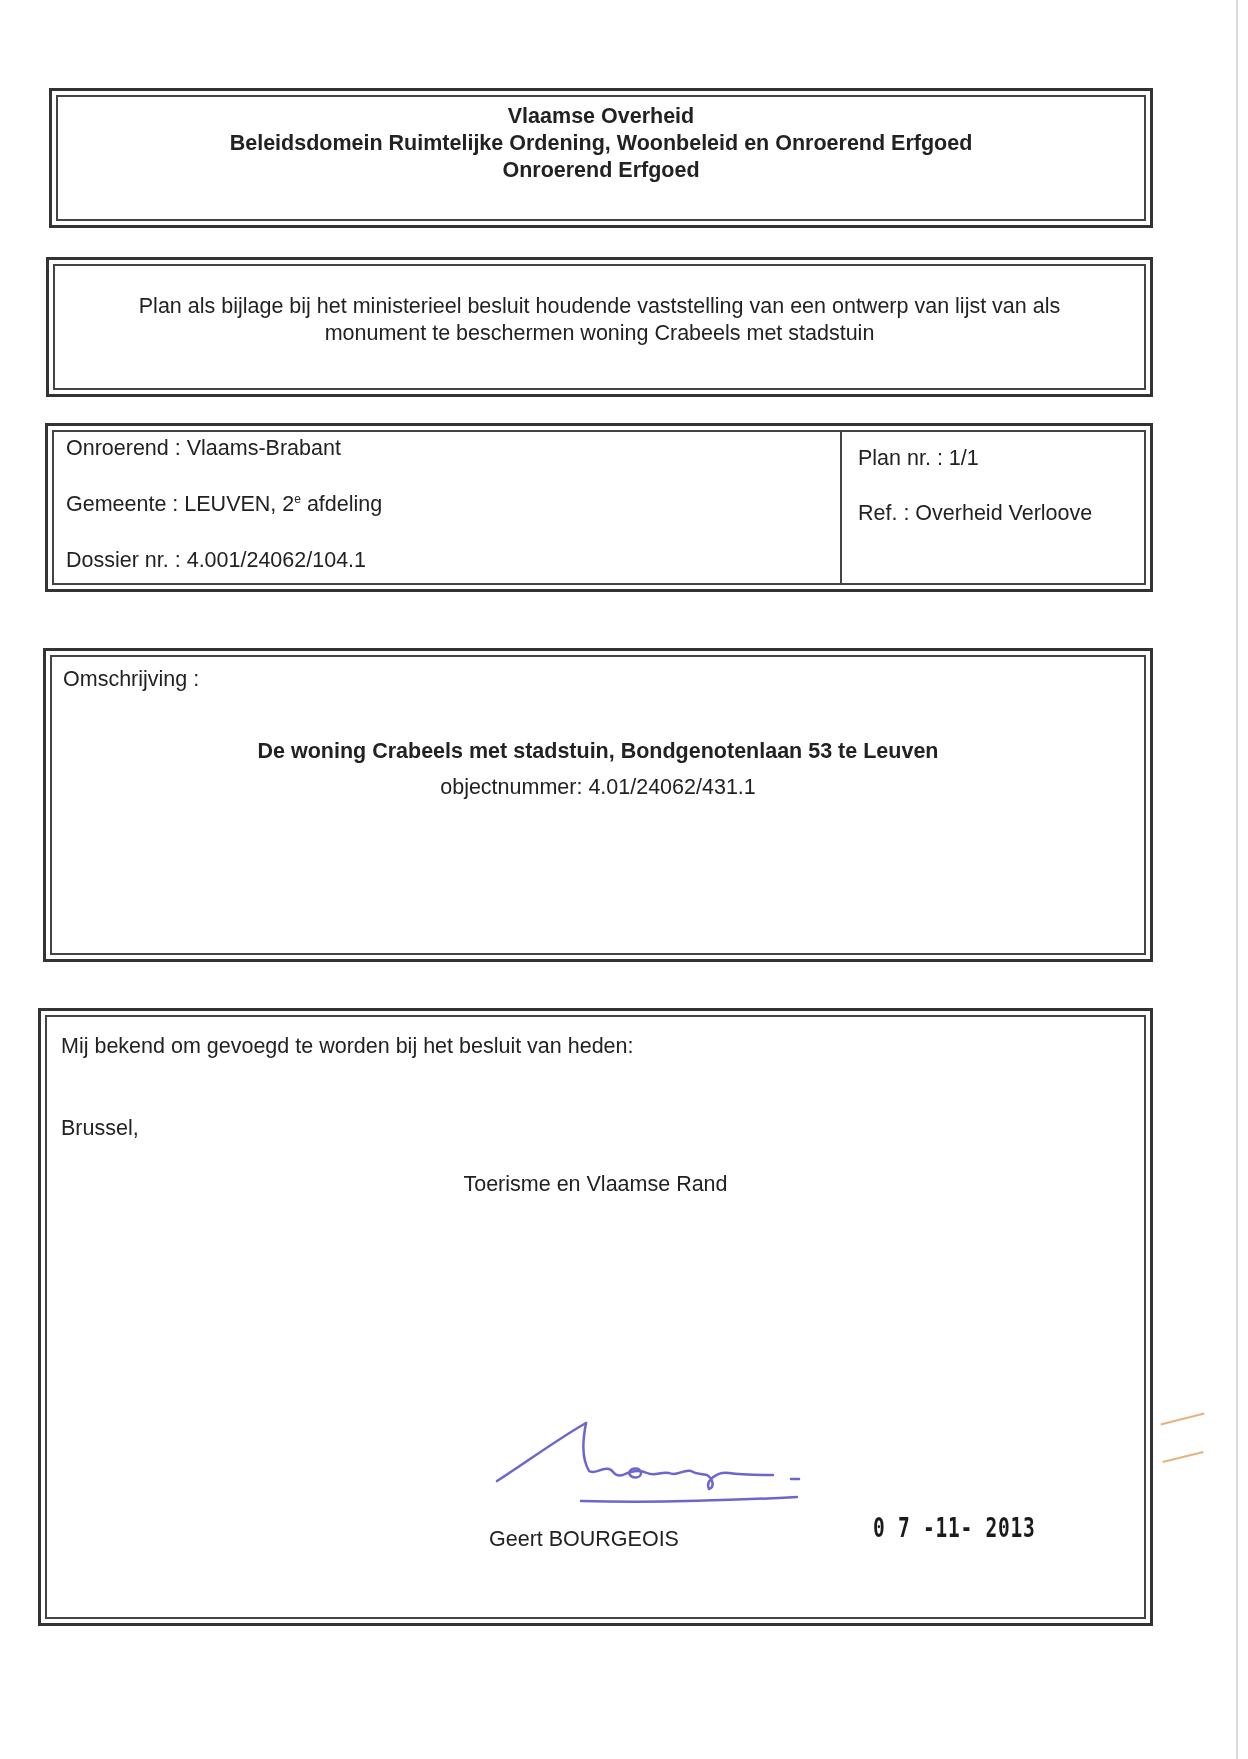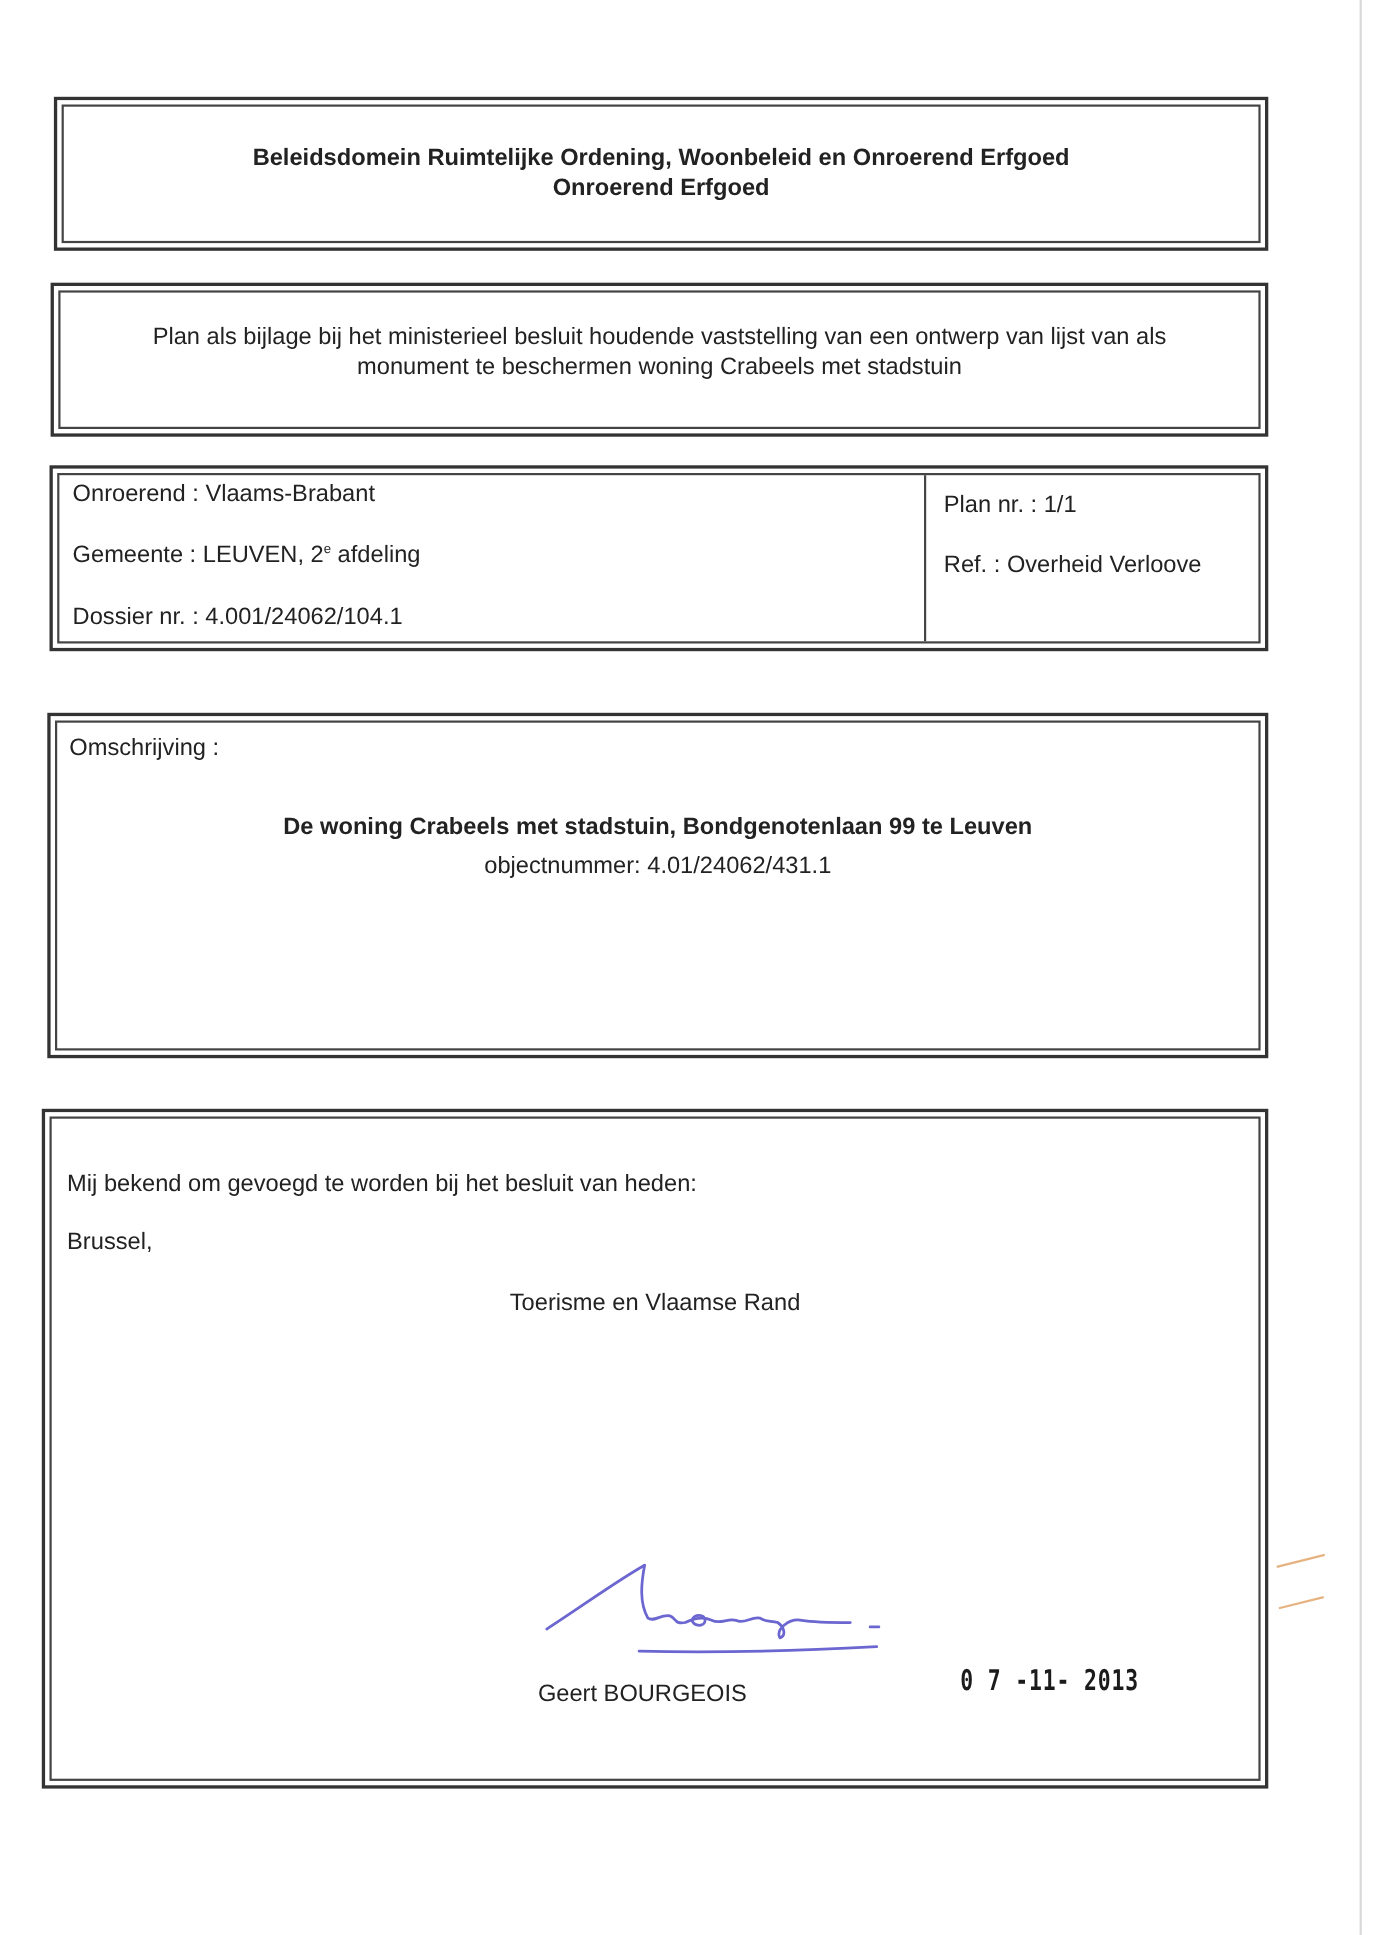--- a/index.html
+++ b/index.html
@@ -16,20 +16,21 @@
   .stamp { font-family:"DejaVu Sans Mono", monospace; font-weight:bold; font-size:26px; letter-spacing:1px; transform:scaleX(0.75); transform-origin:left center; color:#1b1b1b; }
   .mark { position:absolute; height:2px; background:#e0a060; transform:rotate(-14deg); opacity:0.8; }
 </style>
 </head>
 <body>
 
 <div class="page-edge"></div>
 
 <div class="box" style="left:49px; top:88px; width:1104px; height:140px;">
   <div class="inner"></div>
+  <div class="txt center bold" style="top:15px;">Vlaamse Overheid</div>
   <div class="txt center bold" style="top:42px;">Beleidsdomein Ruimtelijke Ordening, Woonbeleid en Onroerend Erfgoed</div>
   <div class="txt center bold" style="top:69px;">Onroerend Erfgoed</div>
 </div>
 
 <div class="box" style="left:46px; top:257px; width:1107px; height:140px;">
   <div class="inner"></div>
   <div class="txt center" style="top:36px;">Plan als bijlage bij het ministerieel besluit houdende vaststelling van een ontwerp van lijst van als</div>
   <div class="txt center" style="top:63px;">monument te beschermen woning Crabeels met stadstuin</div>
 </div>
 
@@ -42,27 +43,27 @@
     <span>Gemeente : LEUVEN, 2</span><span class="sup">e</span><span> afdeling</span>
   </div>
   <div class="txt" style="left:18px; top:124px;">Dossier nr. : 4.001/24062/104.1</div>
   <div class="txt" style="left:810px; top:22px;">Plan nr. :  1/1</div>
   <div class="txt" style="left:810px; top:77px;">Ref. : Overheid Verloove</div>
 </div>
 
 <div class="box" style="left:43px; top:648px; width:1110px; height:314px;">
   <div class="inner"></div>
   <div class="txt" style="left:17px; top:18px;">Omschrijving :</div>
-  <div class="txt center bold" style="top:90px;">De woning Crabeels met stadstuin, Bondgenotenlaan 99 te Leuven</div>
+  <div class="txt center bold" style="top:90px;">De woning Crabeels met stadstuin, Bondgenotenlaan 53 te Leuven</div>
   <div class="txt center" style="top:126px;">objectnummer: 4.01/24062/431.1</div>
 </div>
 
 <div class="box" style="left:38px; top:1008px; width:1115px; height:618px;">
   <div class="inner"></div>
-  <div class="txt" style="left:20px; top:25px;margin-top:30px;">Mij bekend om gevoegd te worden bij het besluit van heden:</div>
+  <div class="txt" style="left:20px; top:25px;">Mij bekend om gevoegd te worden bij het besluit van heden:</div>
   <div class="txt" style="left:20px; top:107px;">Brussel,</div>
   <div class="txt center" style="top:163px;">Toerisme en Vlaamse Rand</div>
 
   <svg style="position:absolute; left:450px; top:398px;" width="420" height="110" viewBox="0 0 420 110">
     <g fill="none" stroke="#6b66d0" stroke-width="2.5" stroke-linecap="round" stroke-linejoin="round">
       <path d="M6 72 C 40 50, 70 28, 95 14"></path>
       <path d="M95 14 C 92 30, 90 48, 98 62 C 104 66, 110 58, 118 60 C 124 62, 122 68, 132 66 C 140 62, 148 60, 156 64 C 164 68, 170 62, 178 64 C 186 68, 192 60, 200 62 C 206 66, 210 64, 216 66 C 222 70, 224 78, 218 80 C 214 72, 226 62, 238 64 C 250 66, 262 66, 282 66"></path>
       <path d="M138 64 C 140 58, 150 58, 150 64 C 150 70, 140 70, 138 64"></path>
       <path d="M300 70 L 308 70"></path>
       <path d="M90 92 C 160 94, 230 92, 306 88"></path>

